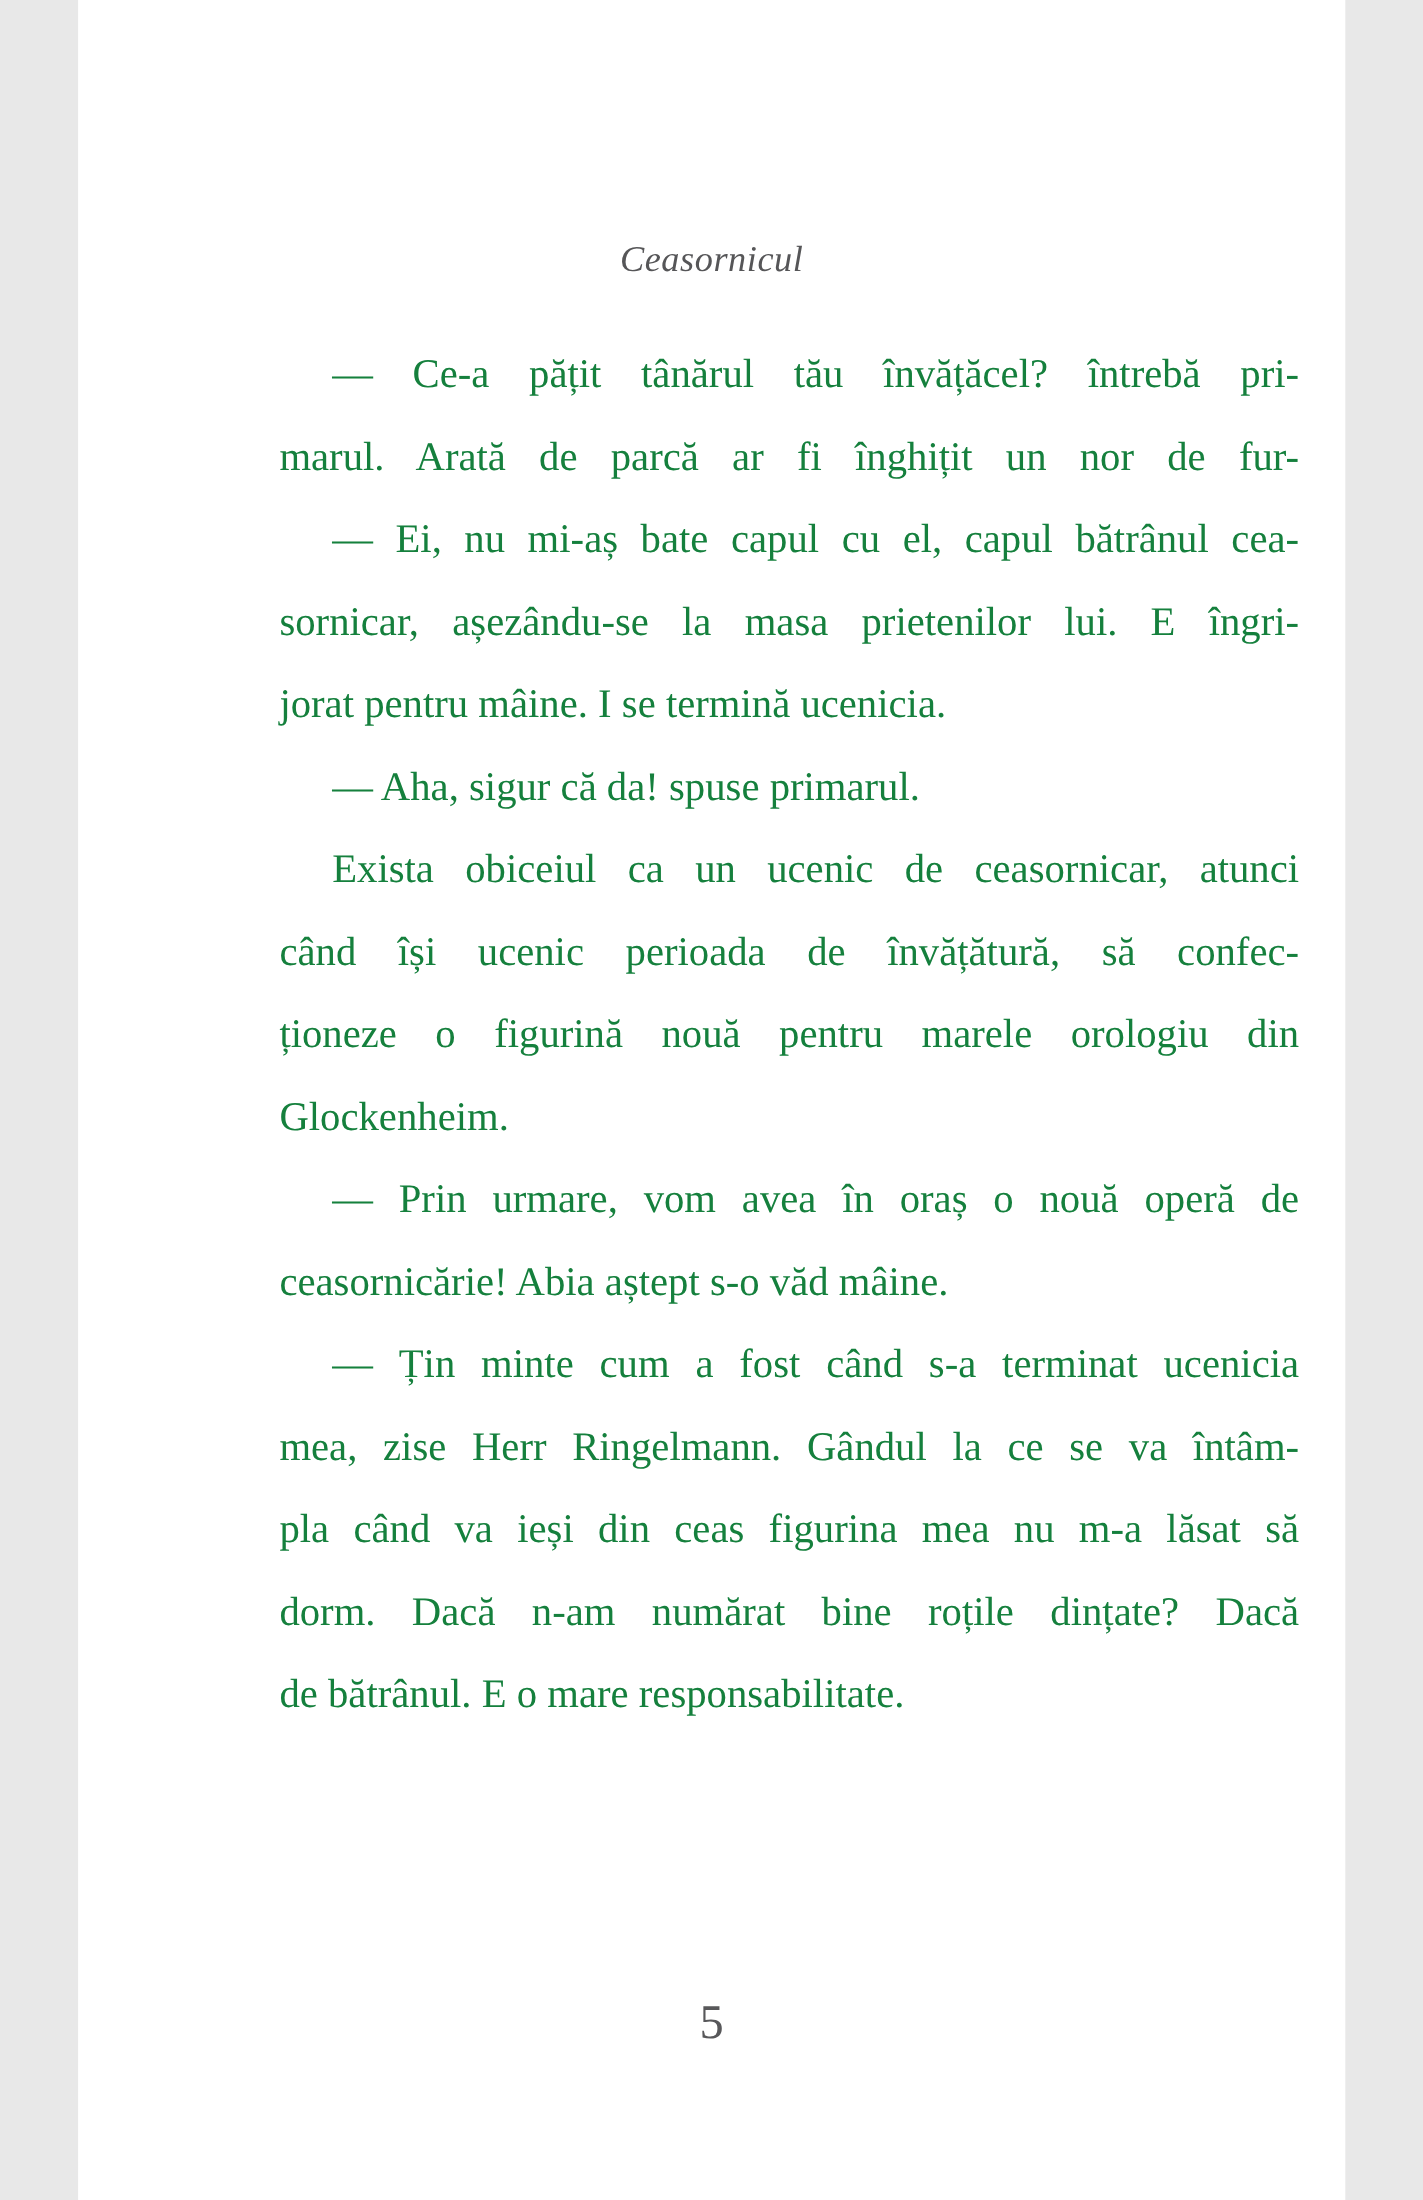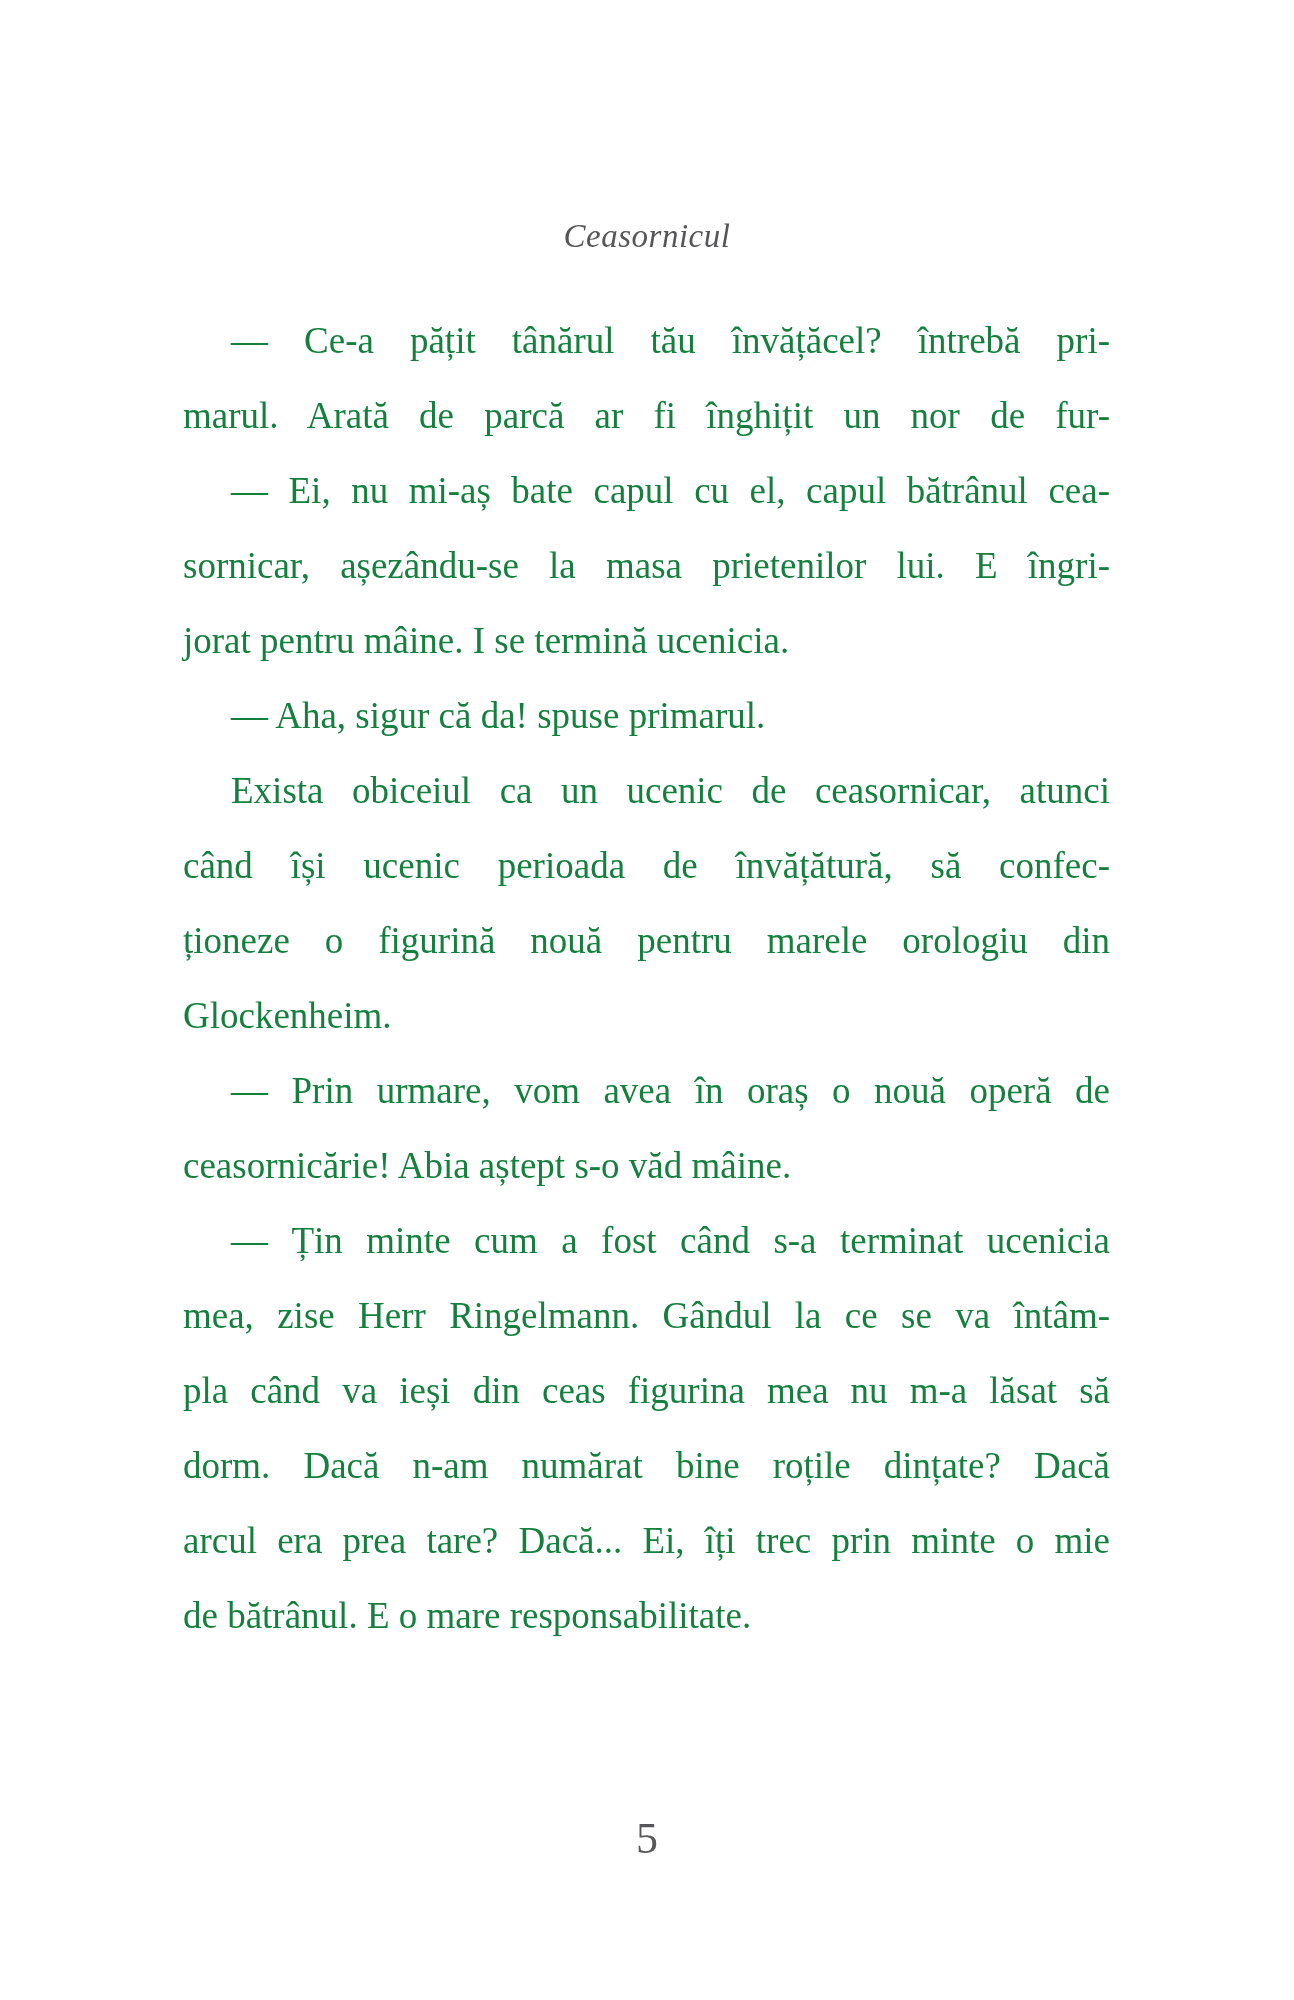--- a/index.html
+++ b/index.html
@@ -2,21 +2,21 @@
 <html><head>
 <meta charset="utf-8">
 <style>
   html, body {
     margin: 0;
     padding: 0;
     background: #e8e8e8;
   }
   .page {
     position: relative;
-    width: 1294px;
+    width: 1152px;
     height: 2000px;
     background: #ffffff;
     margin: 0 auto;
     overflow: hidden;
     font-family: "Liberation Serif", "DejaVu Serif", serif;
   }
   .chapter-header {
     position: absolute;
     top: 220px;
     left: 0;
@@ -76,19 +76,18 @@
       <div class="line indent just">Exista obiceiul ca un ucenic de ceasornicar, atunci</div>
       <div class="line just">când își ucenic perioada de învățătură, să confec-</div>
       <div class="line just">ționeze o figurină nouă pentru marele orologiu din</div>
       <div class="line">Glockenheim.</div>
       <div class="line indent just">— Prin urmare, vom avea în oraș o nouă operă de</div>
       <div class="line">ceasornicărie! Abia aștept s-o văd mâine.</div>
       <div class="line indent just">— Țin minte cum a fost când s-a terminat ucenicia</div>
       <div class="line just">mea, zise Herr Ringelmann. Gândul la ce se va întâm-</div>
       <div class="line just">pla când va ieși din ceas figurina mea nu m-a lăsat să</div>
       <div class="line just">dorm. Dacă n-am numărat bine roțile dințate? Dacă</div>
-      <div class="line just">arcul era prea tare? Dacă... Ei, îți trec prin minte o mie</div>
       <div class="line">de bătrânul. E o mare responsabilitate.</div>
     </div>
 
   <div class="folio">5</div>
 
 </div>
 
 </body></html>

